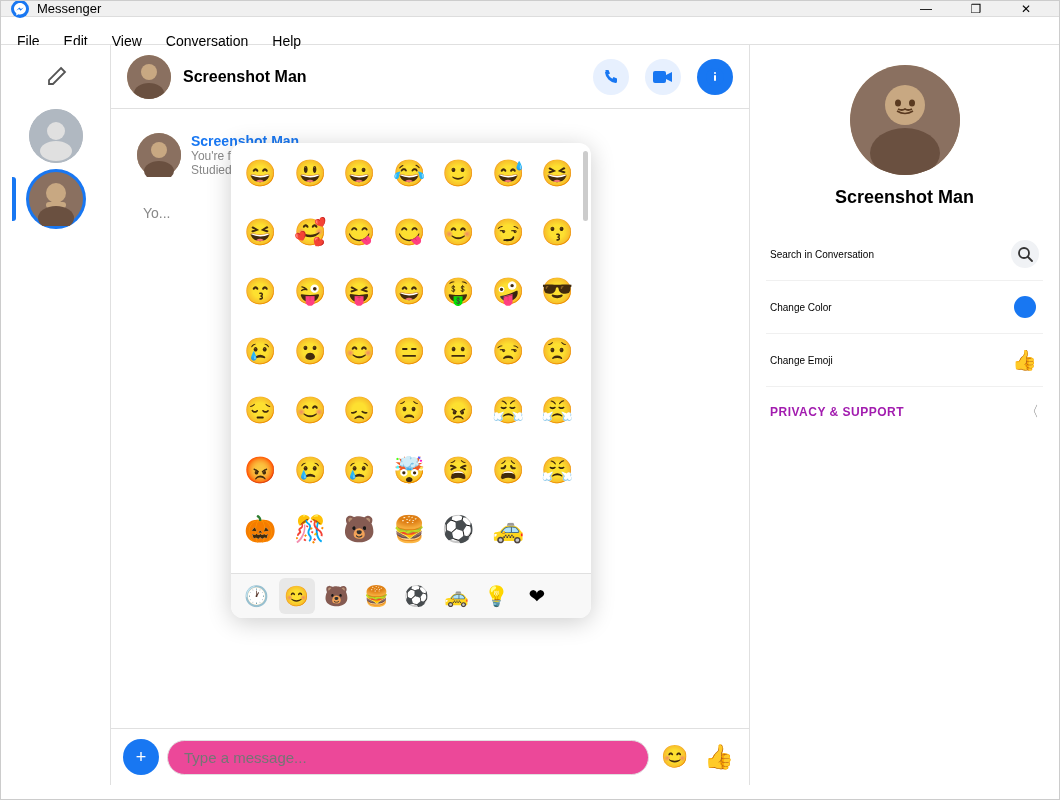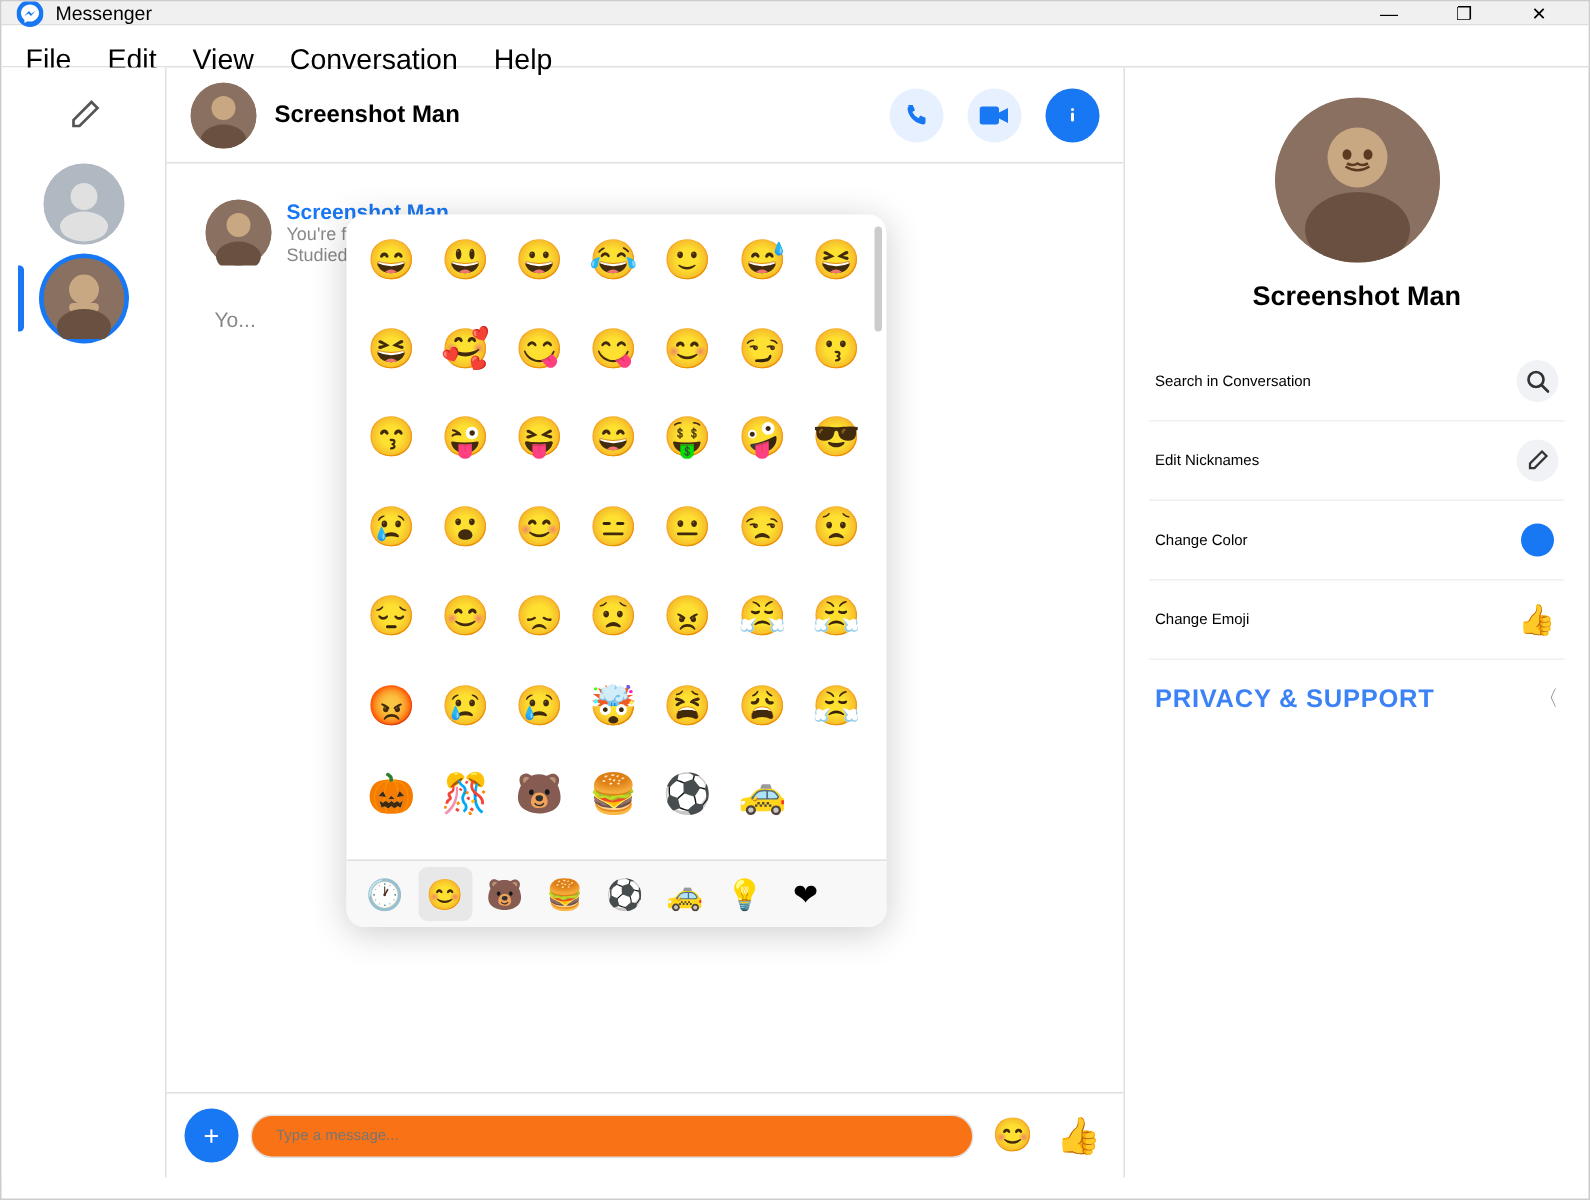--- a/index.html
+++ b/index.html
@@ -51,21 +51,21 @@
     #menu-bar {
       display: flex;
       align-items: center;
       height: 28px;
       padding: 0 8px;
       border-bottom: 1px solid #e0e0e0;
       background: #fff;
       gap: 8px;
     }
     #menu-bar .menu-item {
-      font-size: 19px;
+      font-size: 14px;
       padding: 2px 8px;
       cursor: pointer;
       border-radius: 3px;
       margin-top: 20px;
     }
 
     
     #main {
       display: flex;
       height: calc(800px - 60px);
@@ -203,23 +203,23 @@
       justify-content: center;
       cursor: pointer;
       font-size: 18px;
       flex-shrink: 0;
     }
     #message-input {
       flex: 1;
       border: 1px solid #e0e0e0;
       border-radius: 20px;
       padding: 8px 16px;
-      font-size: 10px;
+      font-size: 15px;
       outline: none;
-      background: #f97316;
+      background: #ec4899;
     }
     .emoji-btn {
       width: 36px;
       height: 36px;
       display: flex;
       align-items: center;
       justify-content: center;
       cursor: pointer;
       font-size: 22px;
     }
@@ -369,23 +369,23 @@
       width: 100%;
       margin-top: 8px;
     }
     .privacy-header {
       display: flex;
       align-items: center;
       justify-content: space-between;
       padding: 8px 4px;
     }
     .privacy-label {
-      font-size: 17px;
+      font-size: 12px;
       font-weight: 700;
-      color: #3b82f6;
+      color: #a21caf;
       letter-spacing: 0.5px;
     }
     .privacy-chevron {
       color: #888;
       font-size: 14px;
     }
   </style>
 </head>
 <body>
 
@@ -606,28 +606,20 @@
       <div class="option-item">
         <span class="option-label">Search in Conversation</span>
         <div class="option-icon search-icon">
           <svg width="16" height="16" viewBox="0 0 16 16" fill="none">
             <circle cx="7" cy="7" r="5" stroke="#333" stroke-width="1.8"></circle>
             <line x1="11" y1="11" x2="15" y2="15" stroke="#333" stroke-width="1.8" stroke-linecap="round"></line>
           </svg>
         </div>
       </div>
 
-      <div class="option-item">
-        <span class="option-label">Edit Nicknames</span>
-        <div class="option-icon edit-icon">
-          <svg width="16" height="16" viewBox="0 0 16 16" fill="none">
-            <path d="M11 2l3 3-8 8H3v-3l8-8z" stroke="#333" stroke-width="1.5" fill="none"></path>
-          </svg>
-        </div>
-      </div>
 
       <div class="option-item">
         <span class="option-label">Change Color</span>
         <div class="option-icon">
           <div style="width:22px;height:22px;border-radius:50%;background:#1877f2;"></div>
         </div>
       </div>
 
       <div class="option-item">
         <span class="option-label">Change Emoji</span>

